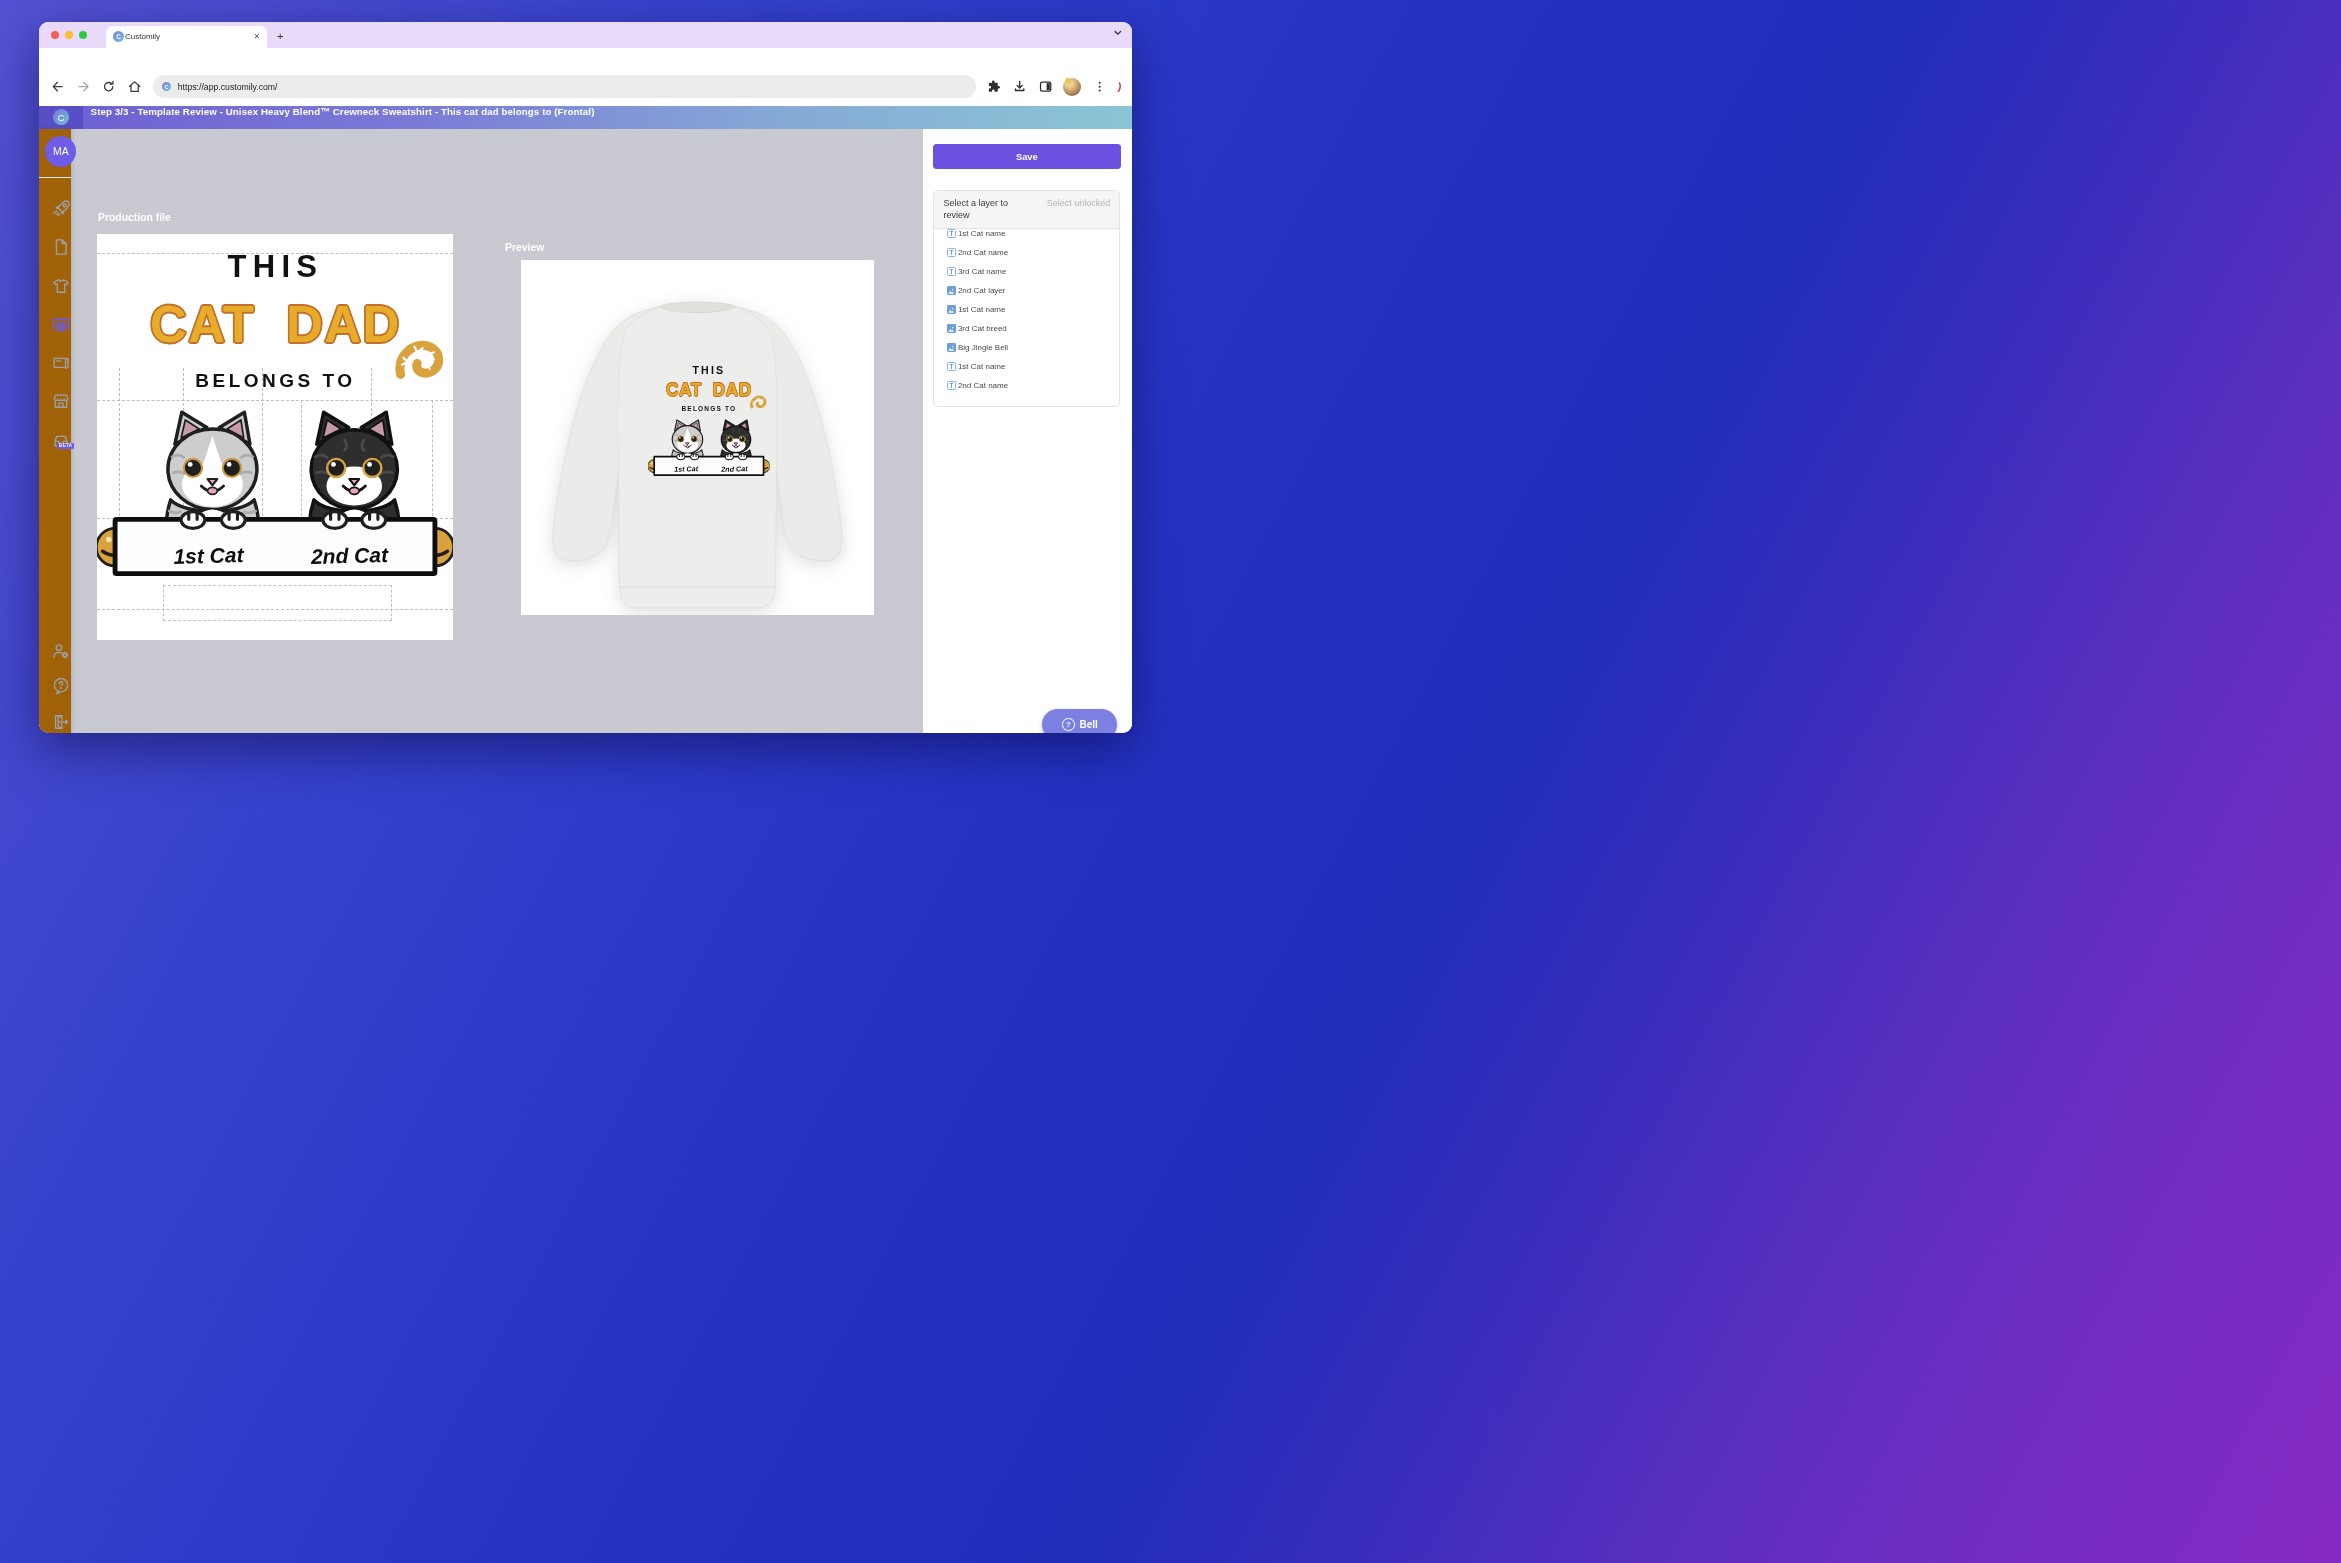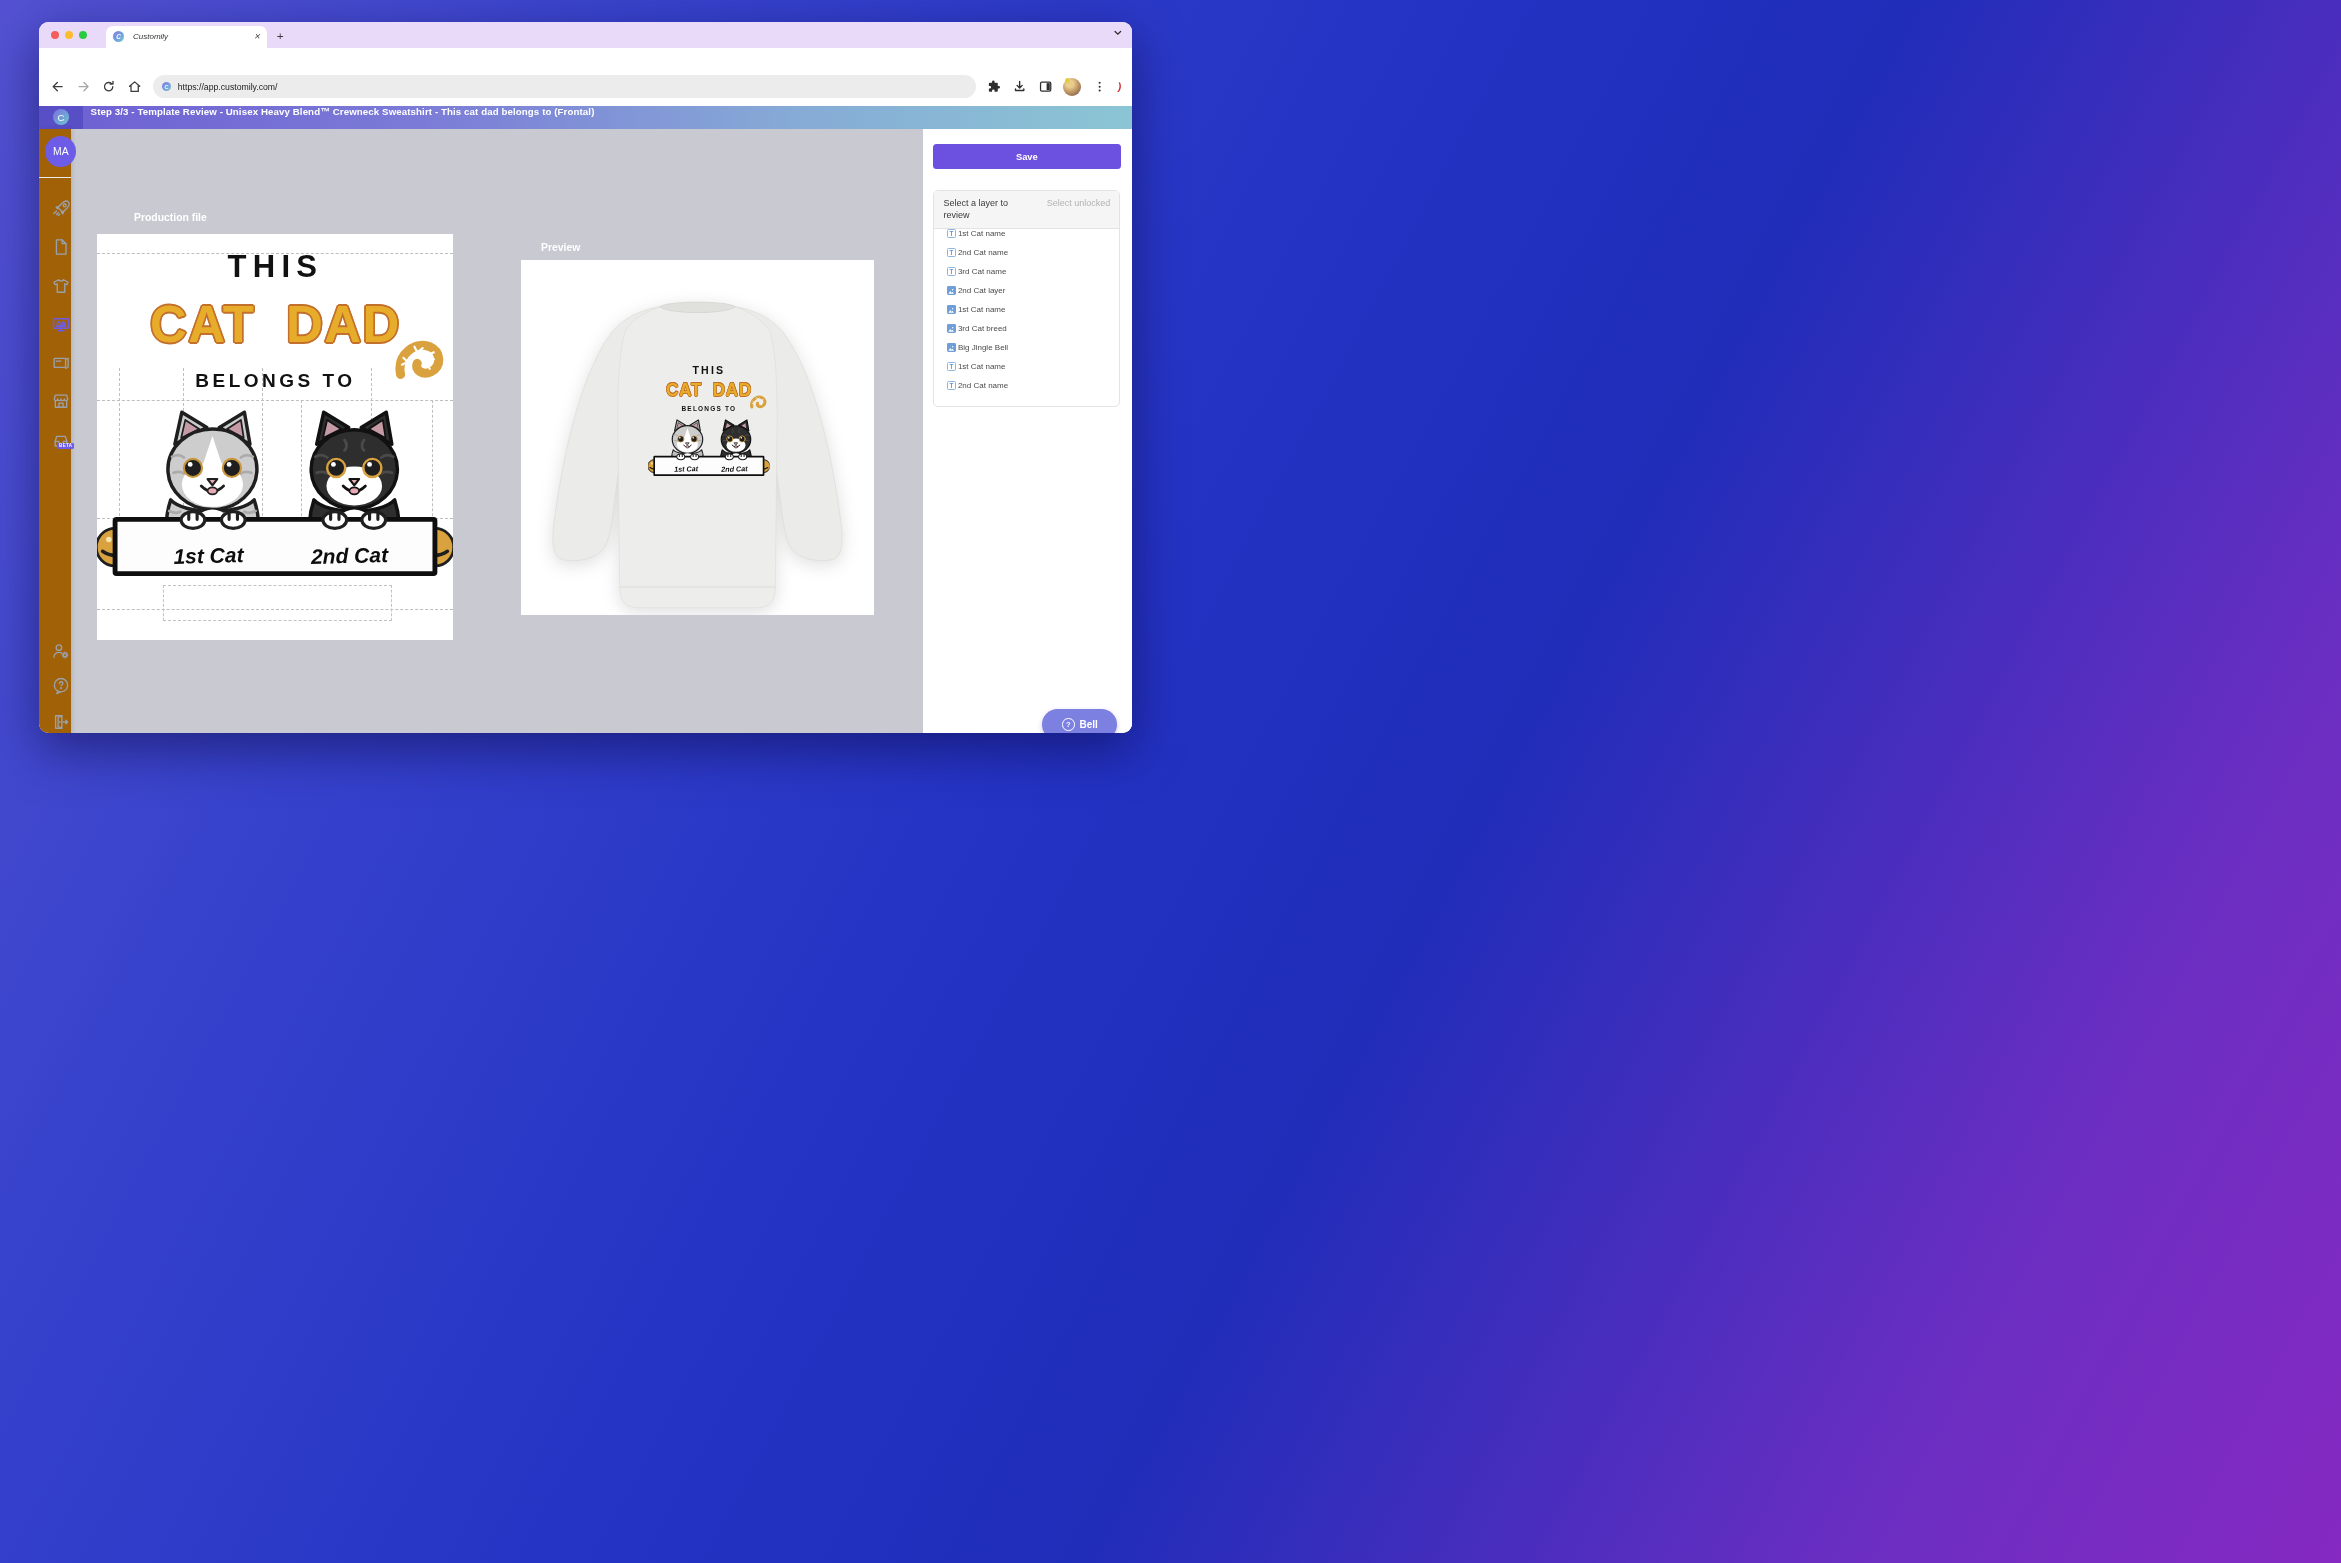--- a/index.html
+++ b/index.html
@@ -11,21 +11,21 @@
   
   .window { position:absolute; left:39px; top:21.6px; width:1093px; height:711px;
     border-radius:9.7px; overflow:hidden; background:#fff;
     box-shadow:0 16.7px 49px rgba(10,5,60,.5); }
 
   .tabstrip { height:26px; background:#EADAF9; display:flex; align-items:flex-end; position:relative; }
   .lights { display:flex; gap:5.6px; align-items:center; position:absolute; left:11.8px; top:9px; }
   .light { width:8.3px; height:8.3px; border-radius:50%; }
   .l-red{background:#F35F58;} .l-yel{background:#FDBC2E;} .l-grn{background:#2ACB42;}
   .tab { margin-left:67px; width:161px; height:21.6px; background:#fff; border-radius:7px 7px 0 0;
-    display:flex; align-items:center; padding:0 7px; gap:9px;font-style:italic; }
+    display:flex; align-items:center; padding:0 7px; gap:1px; }
   .tab-title { flex:1; font-size:8px; color:#333; white-space:nowrap; overflow:hidden; }
   .close-x { font-size:7.6px; color:#444; cursor:default; }
   .newtab { font-size:11.8px; color:#3a3a3a; margin:0 0 4.2px 9.7px; }
   .strip-chevron { position:absolute; right:9.7px; top:6.3px; color:#2f2f2f; }
 
   .favicon { width:11px; height:11px; border-radius:50%; flex:0 0 auto;
     background:linear-gradient(135deg,#8A7BE8 0%,#6FA0DC 55%,#79C9CF 100%);
     color:#fff; font-size:6.3px; font-weight:bold; display:flex; align-items:center; justify-content:center; }
   .favicon.small { width:9.7px; height:9.7px; font-size:5.6px; }
 
@@ -56,21 +56,21 @@
     box-shadow:2.1px 0 4.2px rgba(40,40,70,.14); }
   .ma-avatar { position:absolute; left:6.3px; top:7.6px; width:31px; height:31px; border-radius:50%;
     background:#6C5CE7; color:#fff; font-size:10.4px; display:flex; align-items:center; justify-content:center; }
   .side-divider { position:absolute; left:0; right:0; top:48px; border-bottom:0.7px solid #ECECEC; }
   .side-ic { position:absolute; left:11.8px; width:20px; height:20px; }
   .beta-badge { position:absolute; left:18px; top:314px; background:#6C5CE7; color:#fff;
     font-size:4.5px; font-weight:bold; padding:0.7px 2.1px; border-radius:1.4px; letter-spacing:0.3px; }
 
   
   .main { flex:1; background:#C9C9D1; position:relative; }
-  .zone-label { position:absolute; color:#fff; font-size:10.4px; font-weight:bold;margin-left:36px; }
+  .zone-label { position:absolute; color:#fff; font-size:10.4px; font-weight:bold; }
   .prod-label { left:27px; top:83px; }
   .prev-label { left:434px; top:113px; }
 
   .prod-canvas { position:absolute; left:26.4px; top:105px; width:356px; height:406px; background:#fff; }
   .guide { position:absolute; border-color:#BEBEBE; }
   .g-h { border-top:0.7px dashed #BEBEBE; height:0; }
   .g-v { border-left:0.7px dashed #BEBEBE; width:0; }
   .g-rect { border:0.7px dashed #C2C2C2; }
 
   .preview-panel { position:absolute; left:450px; top:131px; width:353px; height:355px; background:#fff; overflow:hidden; }

